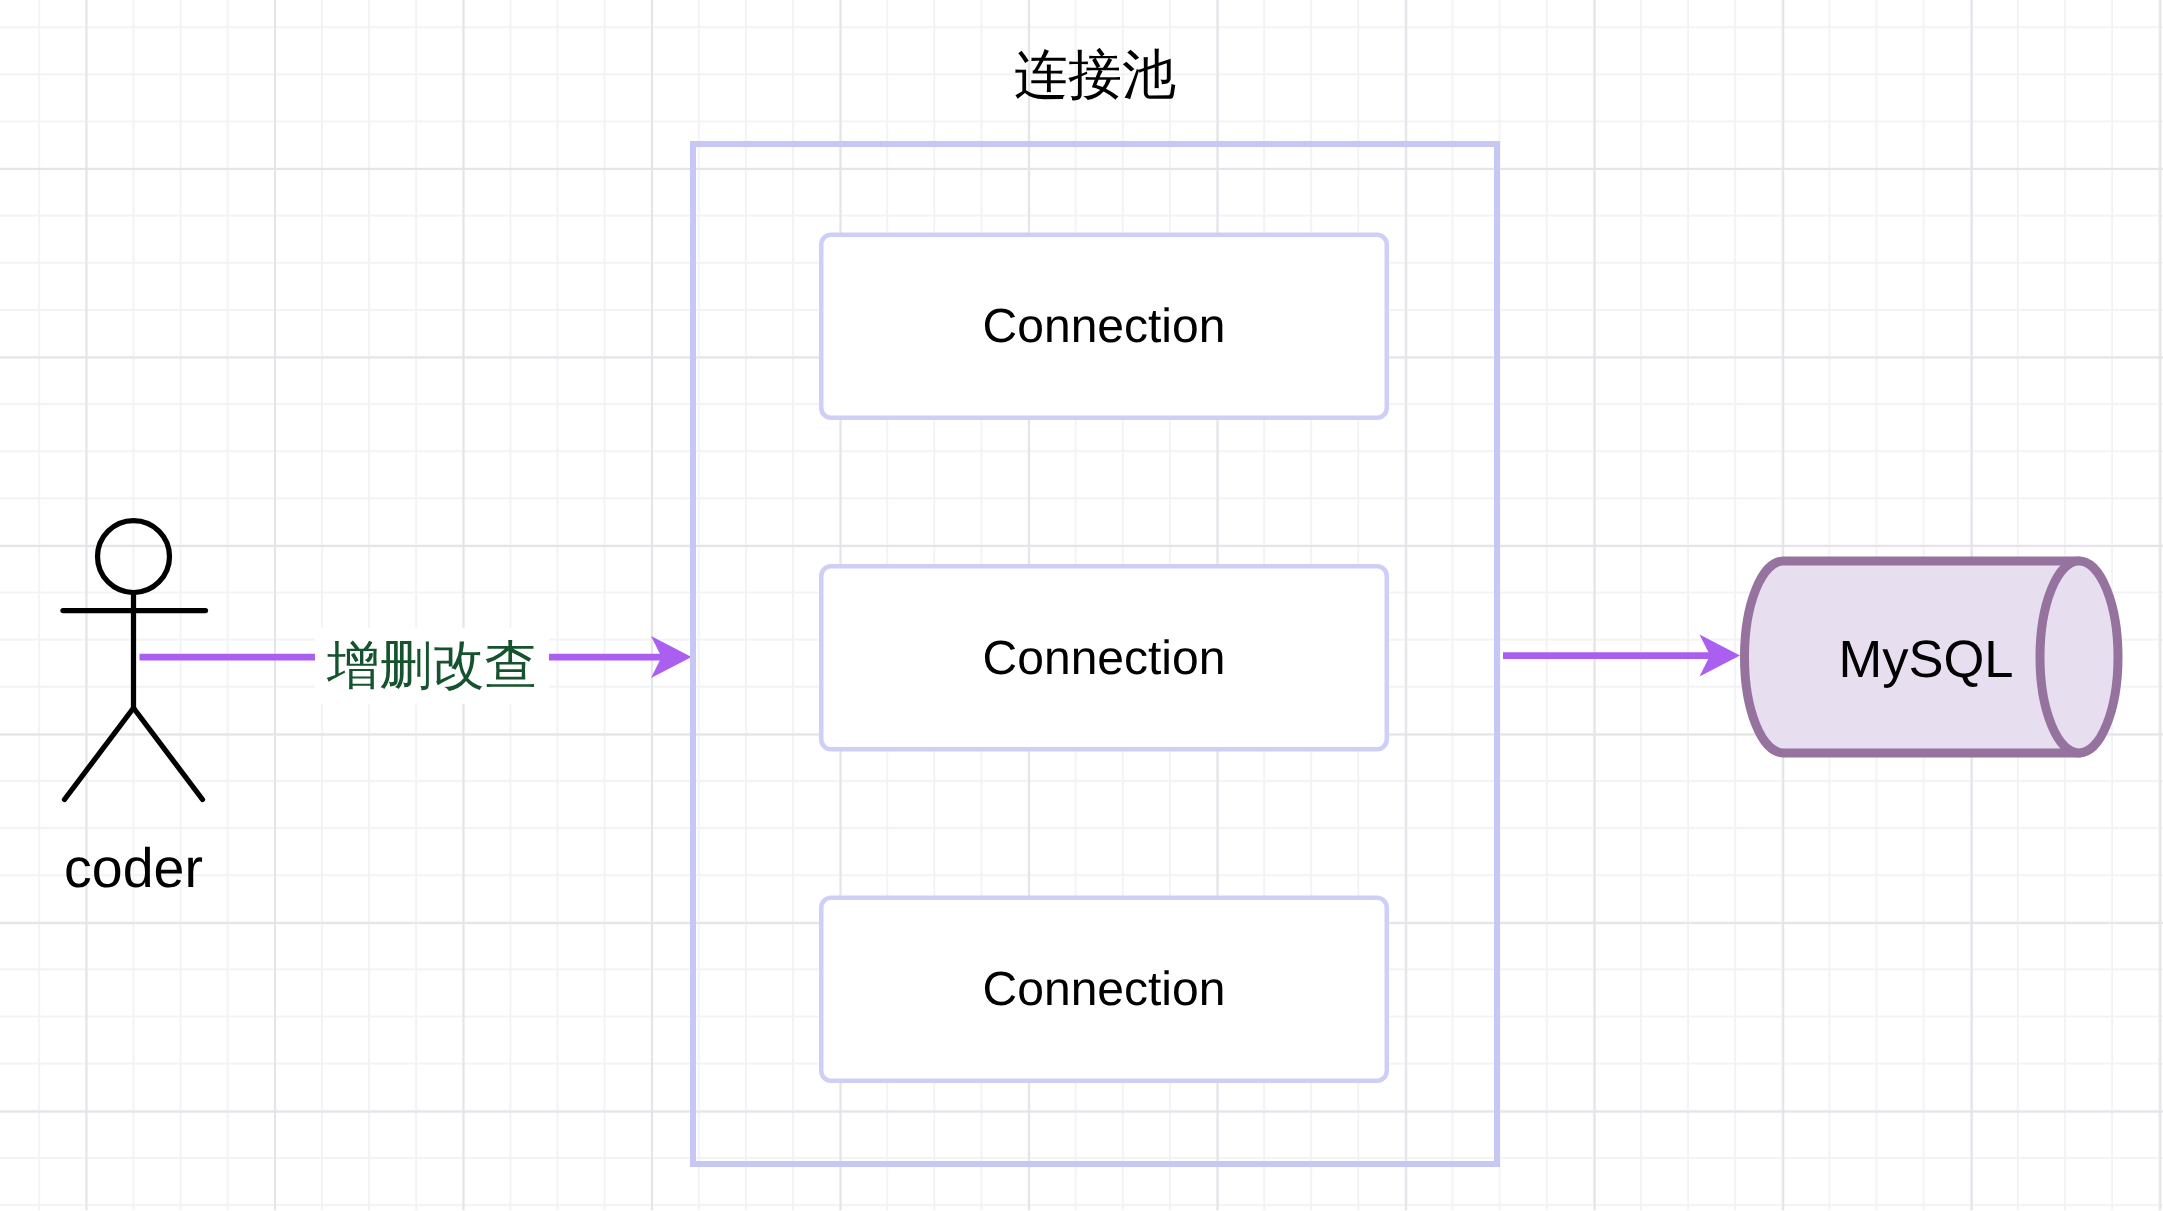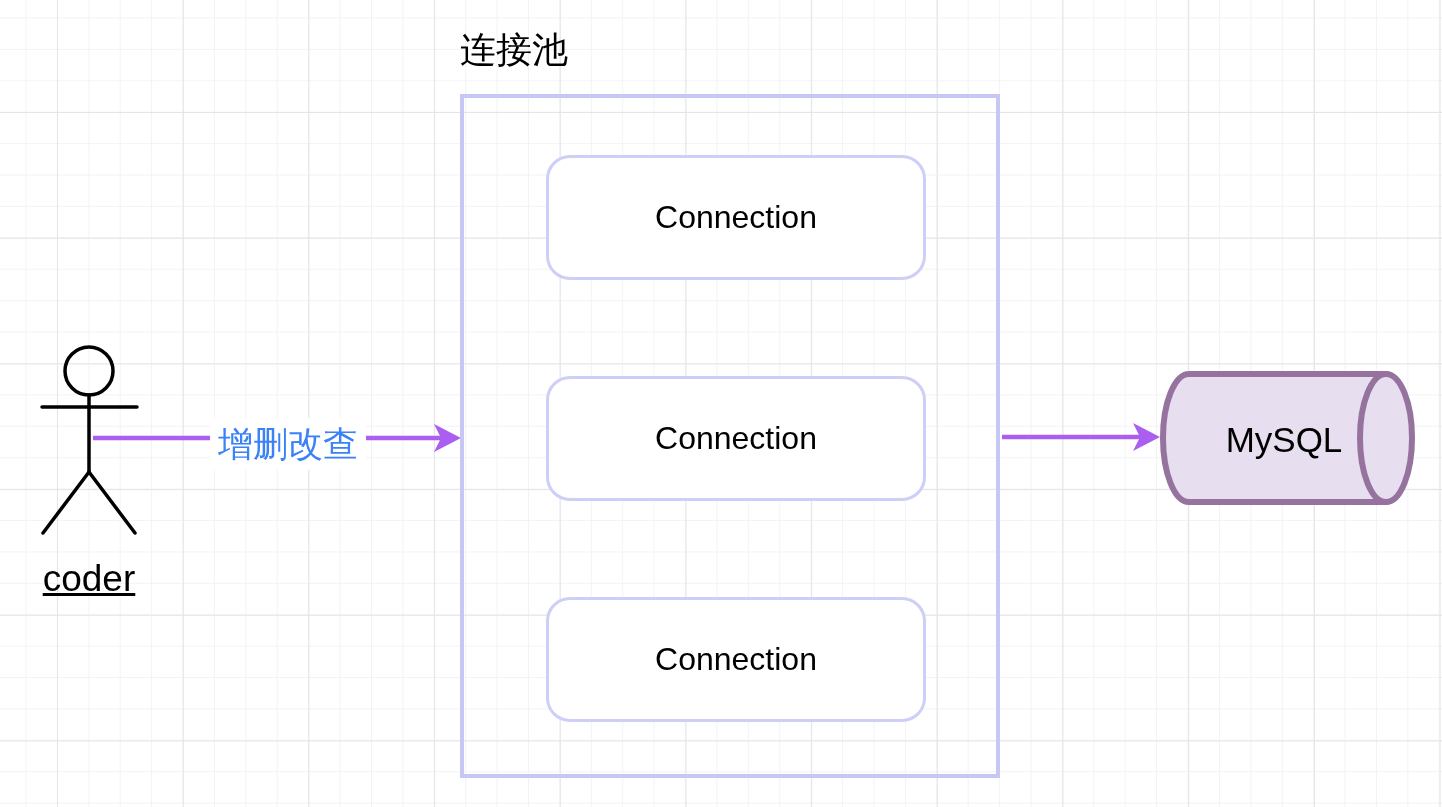--- a/index.html
+++ b/index.html
@@ -45,59 +45,58 @@
     width: 540px;
     height: 684px;
     box-sizing: border-box;
     border: 4px solid #c6c7f4;
     background: transparent;
   }
   .pool-title {
     left: 460px;
     top: 30px;
     width: 540px;
-    text-align: left;
+    text-align: center;
     font-size: 36px;
     color: #000000;
     line-height: 40px;
   }
   .connection-box {
     left: 546px;
     width: 380px;
     height: 125px;
     box-sizing: border-box;
     border: 3px solid #cdcff7;
-    border-radius: 24px;
+    border-radius: 8px;
     background: #ffffff;
     display: flex;
     align-items: center;
     justify-content: center;
     font-size: 32px;
     color: #000000;
   }
   .connection-box.c1 { top: 155px; }
   .connection-box.c2 { top: 376px; }
   .connection-box.c3 { top: 597px; }
   .actor-label {
     left: 19px;
     top: 558px;
     width: 140px;
     text-align: center;
     font-size: 37px;
     color: #000000;
-    text-decoration: underline;
   }
   .edge-label {
     left: 288px;
     top: 444px;
     transform: translate(-50%, -50%);
     background: #ffffff;
     padding: 2px 8px;
     font-size: 35px;
-    color: #3b82f6;
+    color: #14532d;
     white-space: nowrap;
   }
   .db-label {
     left: 1284px;
     top: 440px;
     transform: translate(-50%, -50%);
     font-size: 35px;
     color: #000000;
     white-space: nowrap;
     text-align: center;

